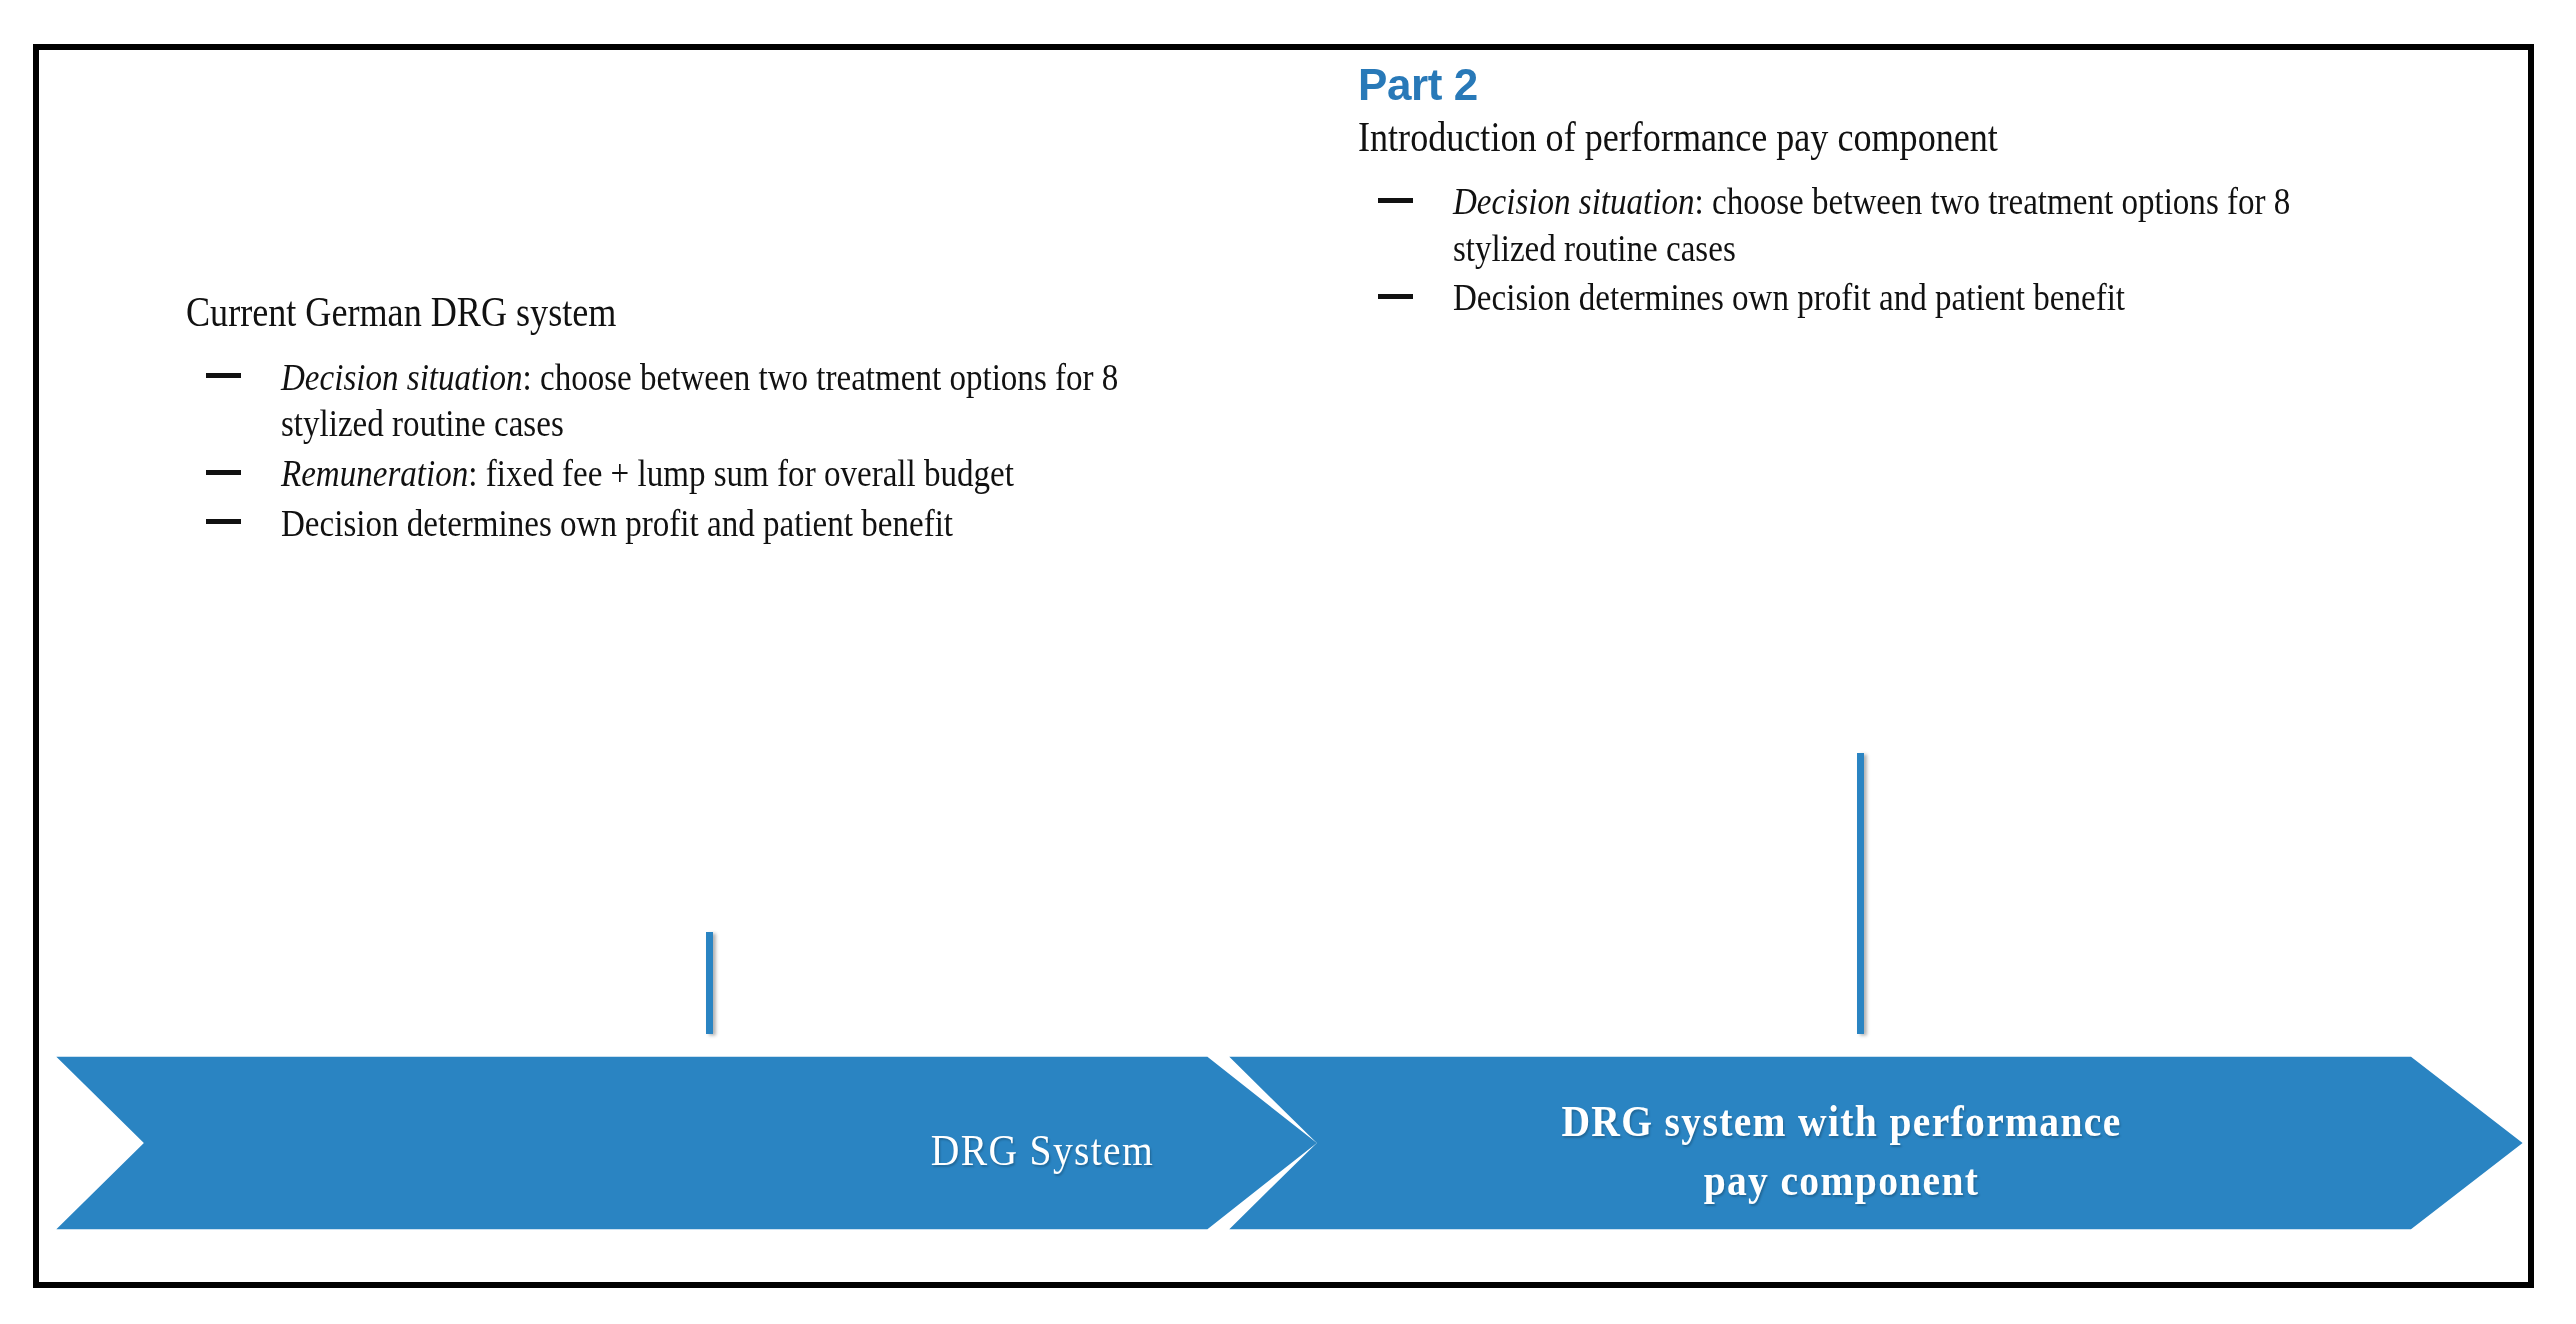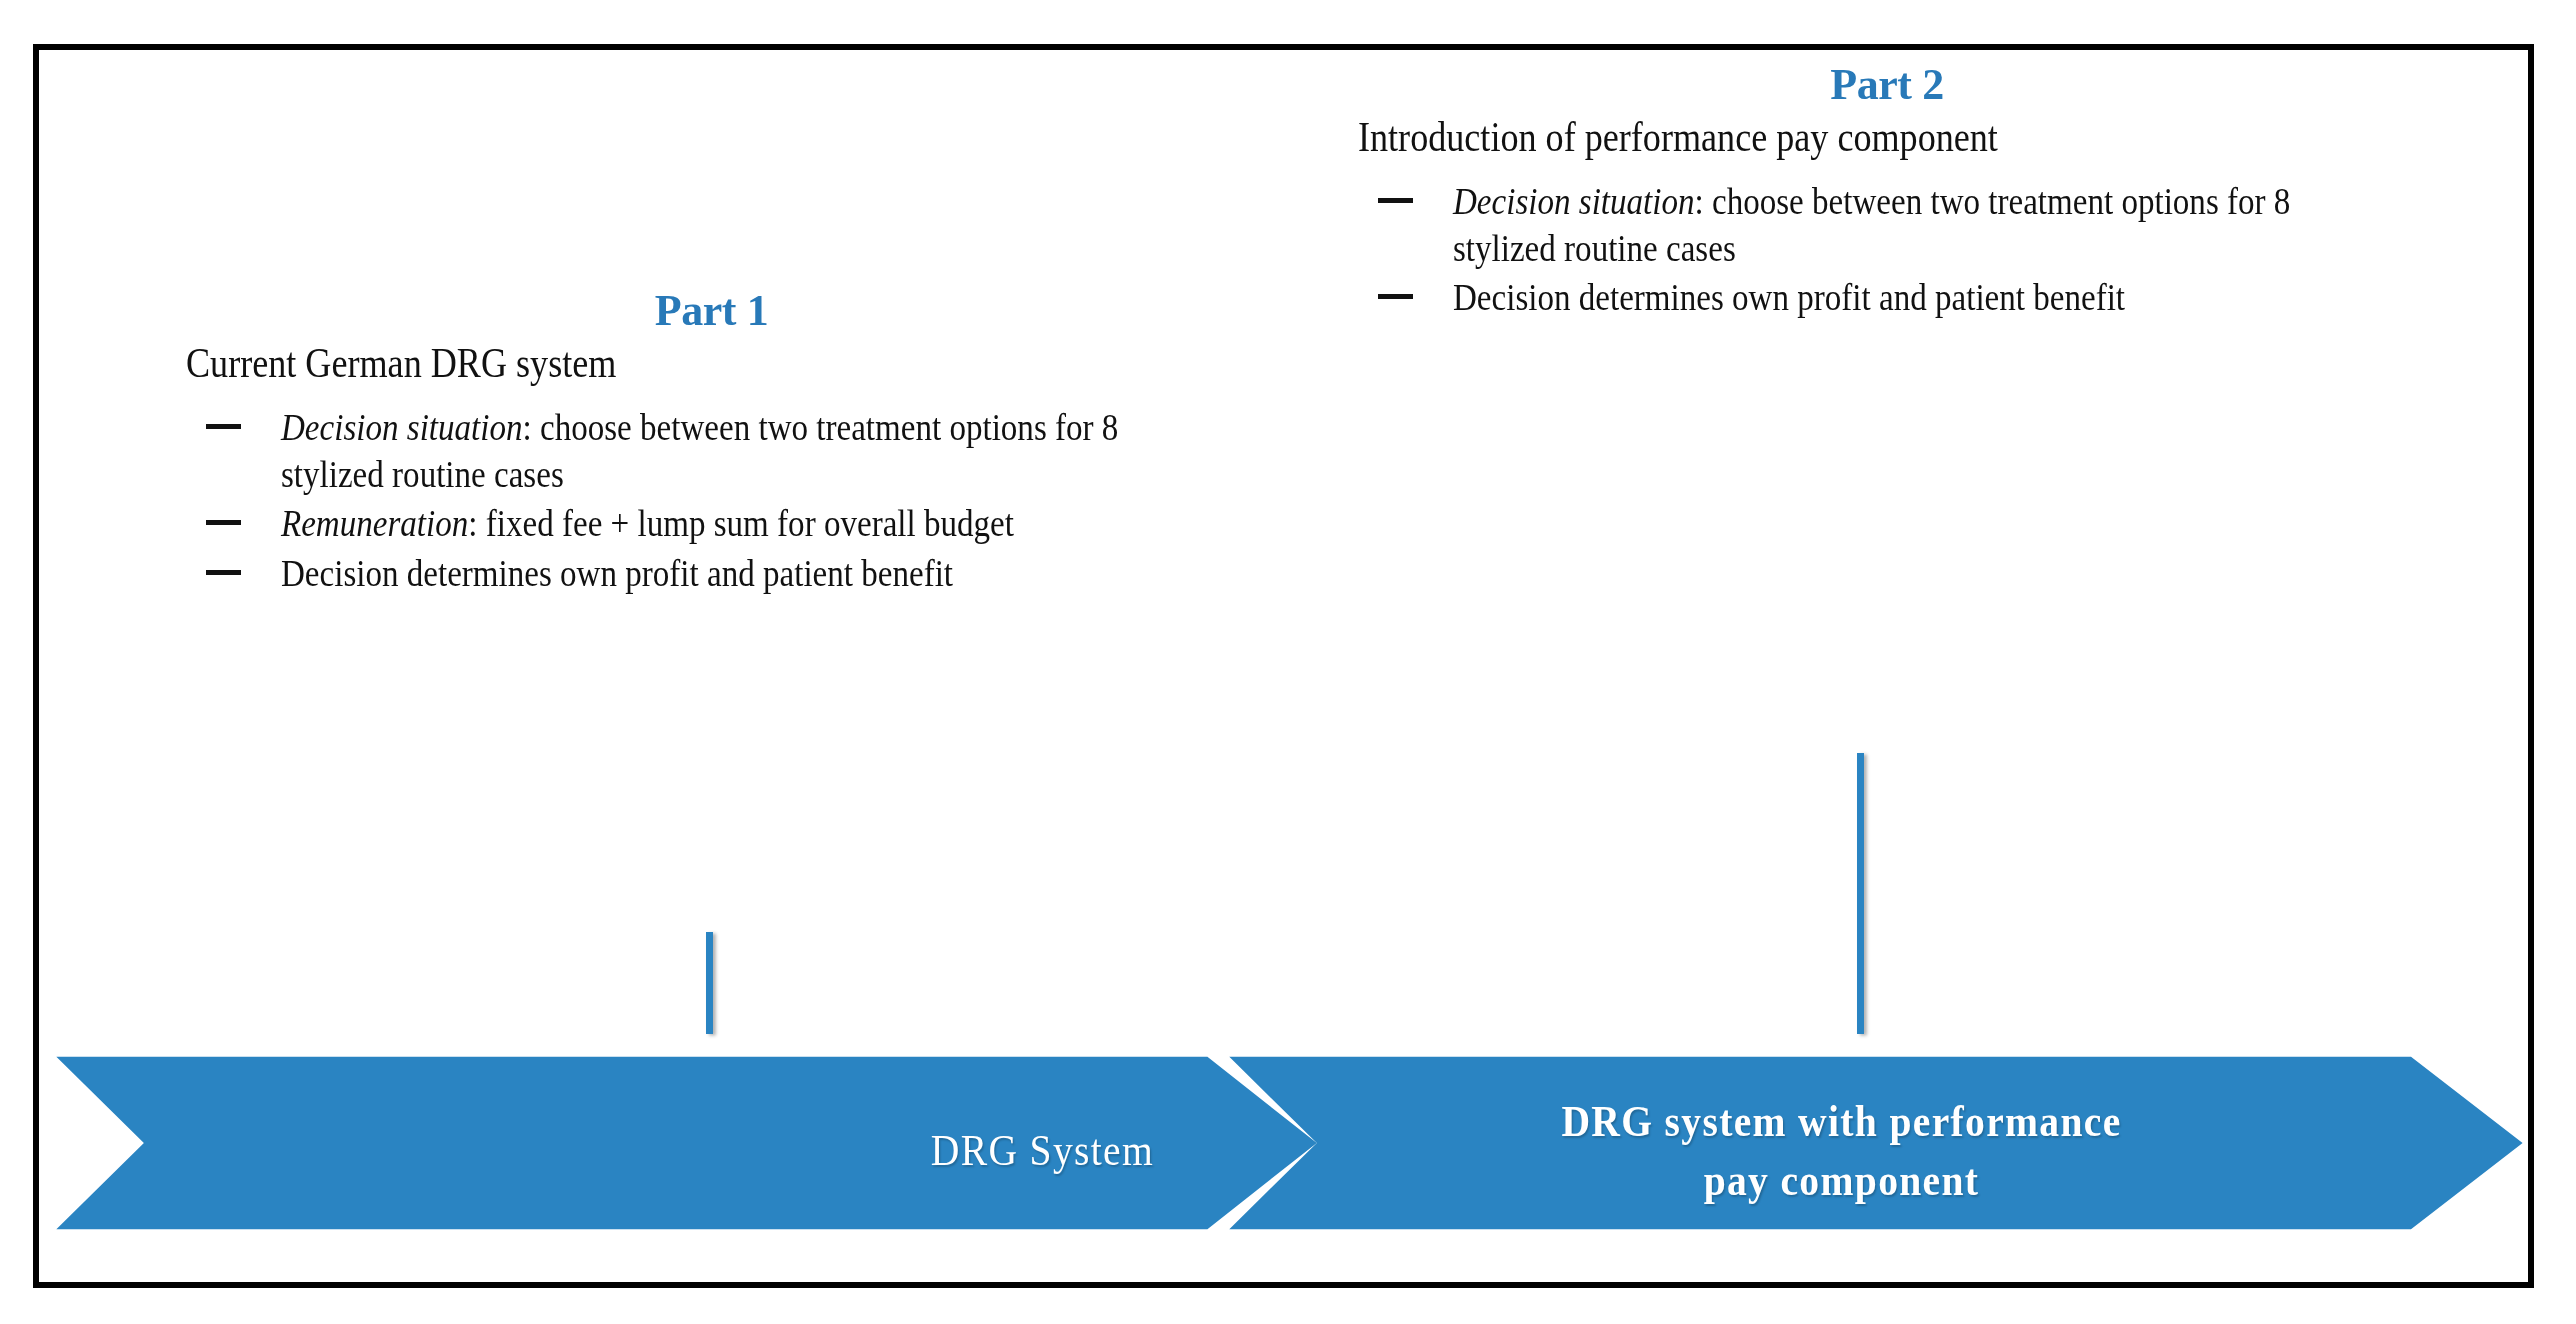--- a/index.html
+++ b/index.html
@@ -35,28 +35,27 @@
 
   
   .col {
     position: absolute;
     box-sizing: border-box;
   }
   .col--left  { left: 186px;  top: 288px; width: 1051px; }
   .col--right { left: 1358px; top: 62px;  width: 1058px; }
 
   .part-heading {
-    font-family: Liberation Serif, serif;
+    font-family: Liberation Sans, sans-serif;
     font-weight: bold;
     font-size: 44px;
     line-height: 1.05;
     color: #2879b8;
     margin: 0 0 4.4px 0;
     letter-spacing: -0.4px;
-    text-align: center;
   }
 
   .lead {
     font-family: "Liberation Serif", "DejaVu Serif", serif;
     font-size: 42px;
     line-height: 1.18;
     color: #111111;
     margin: 0 0 7.3px 0;
     transform: scaleX(0.86);
     transform-origin: left center;
@@ -146,21 +145,20 @@
   }
 </style>
 </head>
 <body>
 
 <div id="slide">
 
   <div class="frame"></div>
 
   <div class="col col--left">
-    <div class="part-heading">Part 1</div>
 
     <div class="lead">Current German DRG system</div>
 
     <ul class="bullets">
 
       <li>
         <span class="dash"></span>
         <span class="li-text"><span class="term">Decision situation</span><span>:</span><span> choose between two treatment options for 8 stylized routine cases</span></span>
       </li>
 

